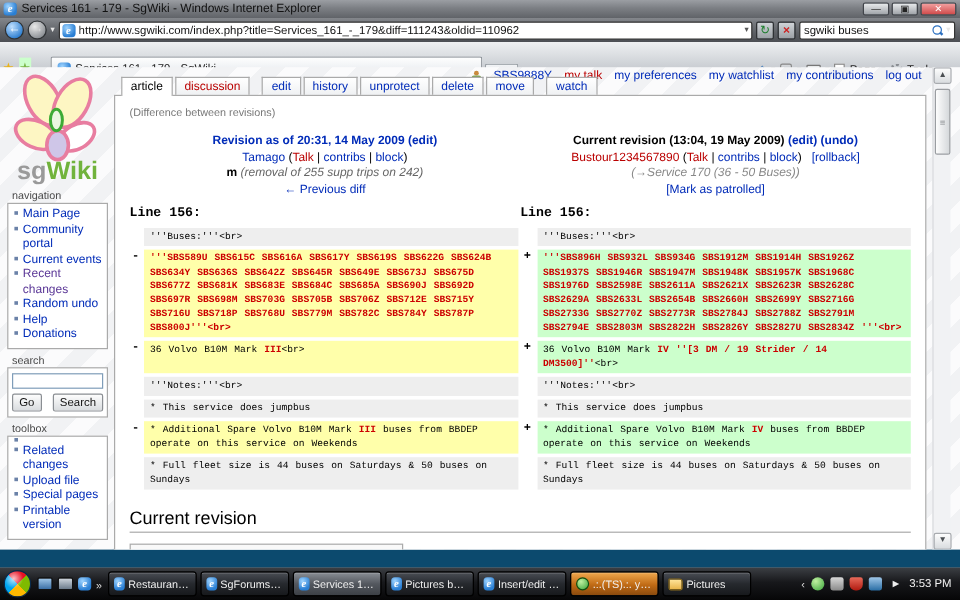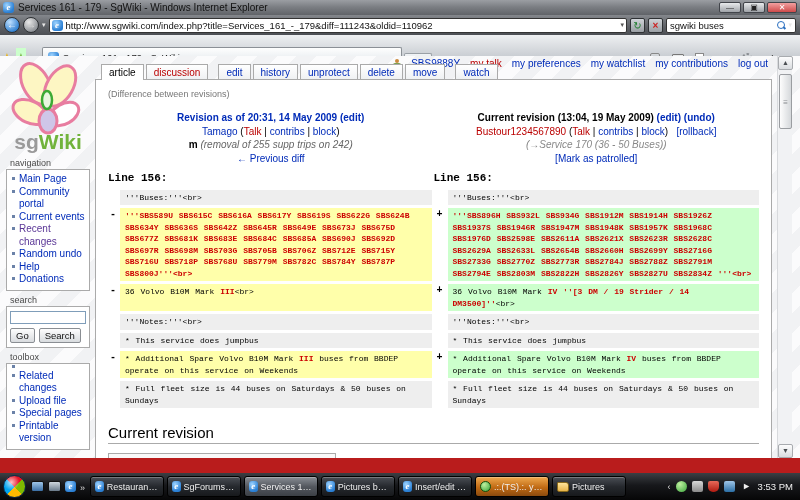--- a/index.html
+++ b/index.html
@@ -1,17 +1,17 @@
 <!DOCTYPE html>
 <html><head>
 <meta charset="utf-8">
 <style>
   * { margin:0; padding:0; box-sizing:border-box; }
   html,body { width:800px; height:500px; overflow:hidden; font-family:"Liberation Sans",sans-serif; background:#000; }
-  .window { position:relative; width:800px; height:500px; background:#b91c1c; }
+  .window { position:relative; width:800px; height:500px; background:#0c4a6e; }
 
   
   .titlebar { position:absolute; top:0; left:0; right:0; height:15px;
     background:linear-gradient(#9b9ea3,#7c7f84 45%,#606368); display:flex; align-items:center; padding:0 3px; }
   .titlebar .title { font-size:10px; color:#111; margin-left:4px; flex:1; white-space:nowrap; overflow:hidden; }
   .winbtn { width:22px; height:11px; margin-left:2px; border:1px solid #41444a; border-radius:2px;
     background:linear-gradient(#e8eaec,#9fa3a8); font-size:8px; line-height:9px; text-align:center; color:#222; }
   .winbtn.close { background:linear-gradient(#f2a0a0,#cf4a4a); color:#fff; width:30px; }
   .ie-icon { display:inline-block; width:11px; height:11px; border-radius:3px; background:radial-gradient(circle at 35% 30%,#9fd4ff,#2a7fd4 70%);
     color:#fff; font:italic bold 9px/11px "Liberation Serif",serif; text-align:center; }
@@ -92,21 +92,21 @@
 
   
   .sidebar { position:absolute; left:0; top:2px; width:95px; font-size:10px; }
   .logo { width:95px; height:96px; text-align:center; }
   .portlet-label { font-size:9px; color:#4a4a4a; margin:4px 0 1px 10px; }
   .portlet { margin-left:6px; width:84px; background:#fff; border:1px solid #aaa; padding:3px 2px 4px 2px; }
   .sb-item { display:flex; align-items:baseline; gap:4px; line-height:12.5px; padding-left:3px; }
   .bullet { width:3px; height:3px; background:#6b82a8; flex:none; position:relative; top:-2px; }
   .searchport { margin-left:6px; width:84px; background:#fff; border:1px solid #aaa; padding:4px 3px; }
   .search-input { width:76px; height:13px; border:1px solid #7f9db9; background:#fff; display:block; }
-  .sbuttons { display:flex; gap:4px; justify-content:flex-start; margin-top:4px; }
+  .sbuttons { display:flex; gap:4px; justify-content:space-between; margin-top:4px; }
   .wbtn { border:1px solid #8a8e93; background:linear-gradient(#fdfdfd,#d9dcdf); border-radius:2px;
     font-size:9.5px; padding:1px 5px; color:#111; }
 
   
   .content-wrap { position:absolute; left:95px; right:28px; top:6px; }
   .wikitabs { display:flex; align-items:flex-end; height:18px; padding-left:6px; font-size:10px; }
   .wtab { border:1px solid #aaa; border-bottom:none; background:linear-gradient(#fff,#eef0f2);
     padding:2px 7px 2px 7px; margin-right:2px; color:#002bb8; white-space:nowrap; }
   .wtab.active { background:#fff; color:#000; position:relative; z-index:2; }
   .wtab.red { color:#ba0000; }

